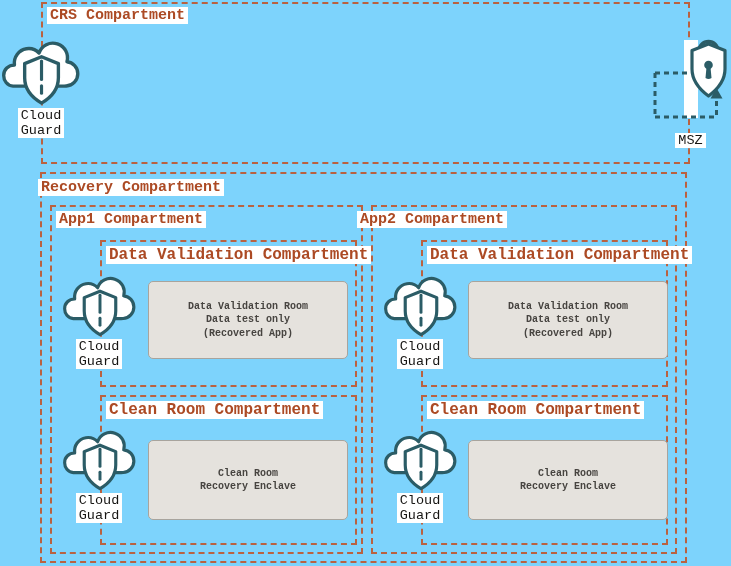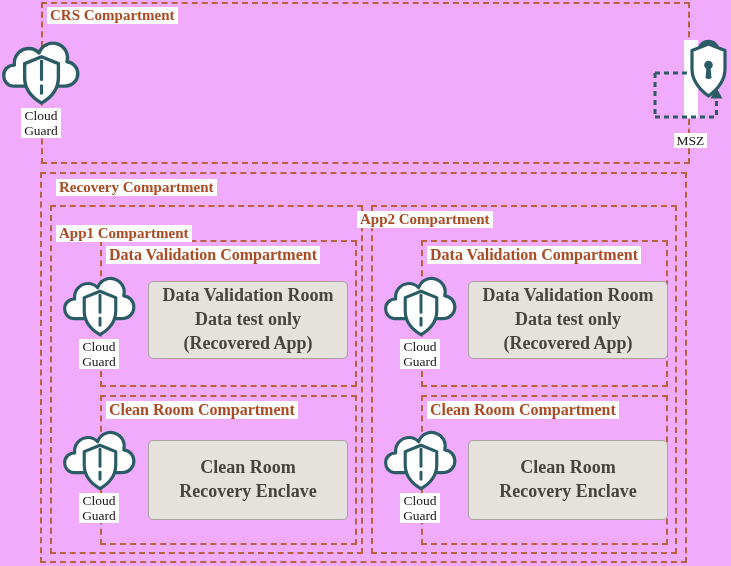--- a/index.html
+++ b/index.html
@@ -5,50 +5,50 @@
   :root{
     --compartment-border:#BA6240;
     --compartment-title:#AC4A24;
     --icon-teal:#2B5C66;
     --room-box-fill:#E5E2DD;
     --room-box-border:#A8A49D;
     --room-box-text:#474440;
   }
   html,body{margin:0;padding:0;background:#fff;}
   .canvas{
-    position:relative;width:731px;height:566px;background:#f0abfc;
-    font-family:Liberation Serif, serif;overflow:hidden;
+    position:relative;width:731px;height:566px;background:#7dd3fc;
+    font-family:Liberation Mono, monospace;overflow:hidden;
   }
   .compartment{position:absolute;border:2px dashed var(--compartment-border);z-index:1;box-sizing:border-box;}
   .c-crs      {left:41px; top:2px;   width:649px;height:162px;}
   .c-recovery {left:40px; top:172px; width:647px;height:391px;}
   .c-app1     {left:50px; top:205px; width:313px;height:349px;}
   .c-dv1      {left:100px;top:240px; width:257px;height:147px;}
   .c-cr1      {left:100px;top:395px; width:257px;height:150px;}
   .c-app2     {left:371px;top:205px; width:306px;height:349px;}
   .c-dv2      {left:421px;top:240px; width:247px;height:147px;}
   .c-cr2      {left:421px;top:395px; width:247px;height:150px;}
 
   .comp-title{position:absolute;font-weight:bold;color:var(--compartment-title);z-index:2;white-space:nowrap;background:#fff;padding:0 3px;}
   .ts-lg{font-size:15px;}
   .ts-md{font-size:16px;}
   .t-crs {left:47px; top:7px;}
-  .t-rec {left:56px; top:179px;}
-  .t-app1{left:56px; top:225px;text-align:right;}
+  .t-rec {left:38px; top:179px;}
+  .t-app1{left:56px; top:211px;text-align:right;}
   .t-app2{left:357px;top:211px;}
   .t-dv1 {left:106px;top:246px;}
   .t-dv2 {left:427px;top:246px;}
   .t-cr1 {left:106px;top:401px;}
   .t-cr2 {left:427px;top:401px;}
 
   .room-box{
     position:absolute;z-index:2;width:200px;box-sizing:border-box;
     background:var(--room-box-fill);border:1px solid var(--room-box-border);border-radius:5px;
     display:flex;flex-direction:column;align-items:center;justify-content:center;
-    text-align:center;color:var(--room-box-text);font-weight:bold;font-size:18px;line-height:1.32;
+    text-align:center;color:var(--room-box-text);font-weight:bold;font-size:10px;line-height:1.32;
   }
   .rb-dv1{left:148px;top:281px;height:78px;}
   .rb-dv2{left:468px;top:281px;height:78px;}
   .rb-cr1{left:148px;top:440px;height:80px;}
   .rb-cr2{left:468px;top:440px;height:80px;}
 
   .icon-block{position:absolute;z-index:3;display:flex;flex-direction:column;align-items:center;}
   .ib-cg-crs{left:1px;  top:36px; width:80px;}
   .ib-cg-dv1{left:61px; top:272px;width:76px;}
   .ib-cg-cr1{left:61px; top:426px;width:76px;}

